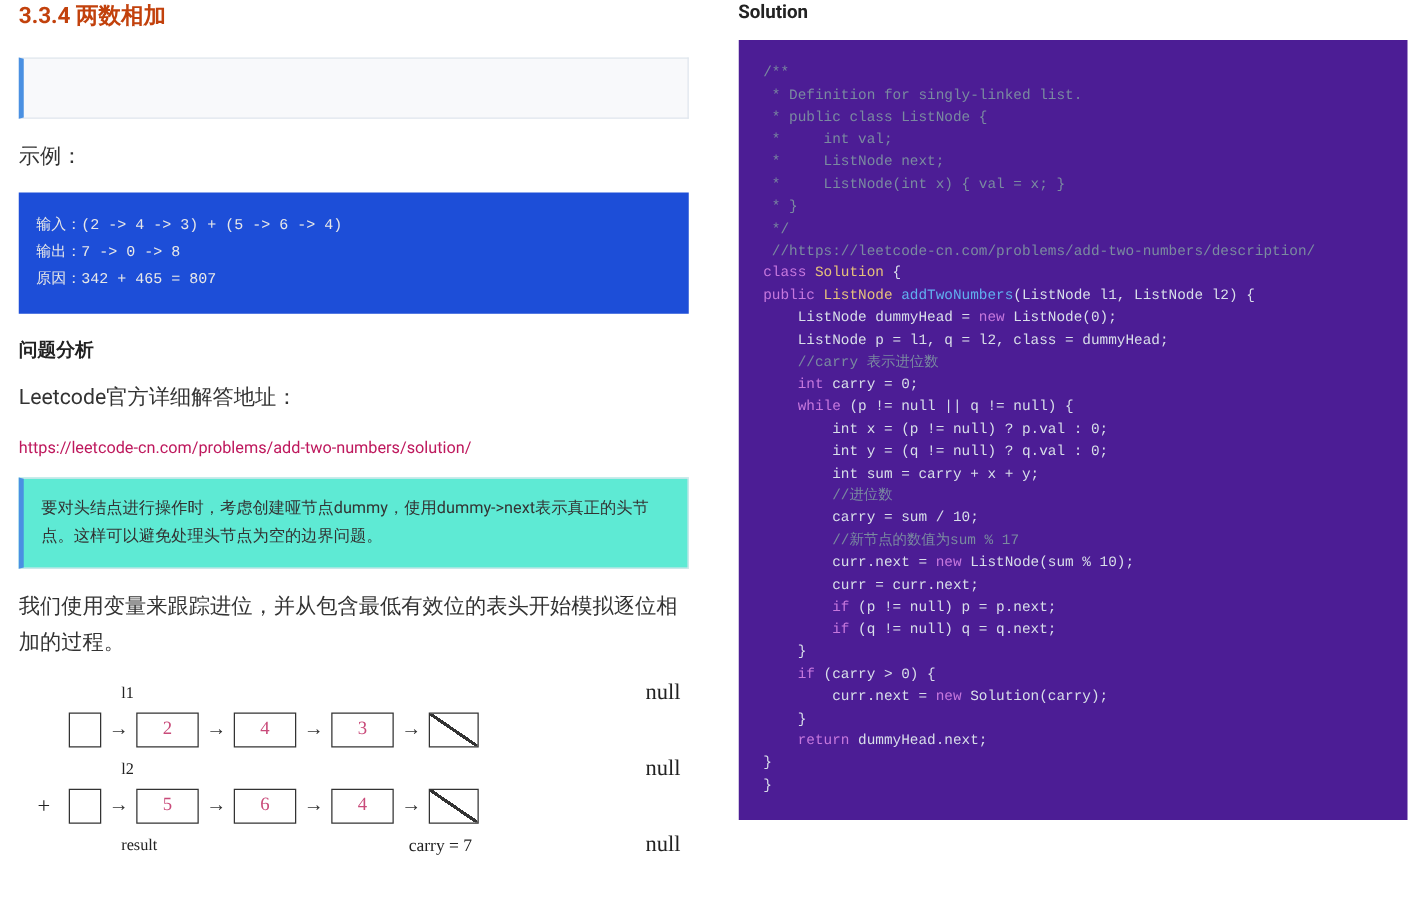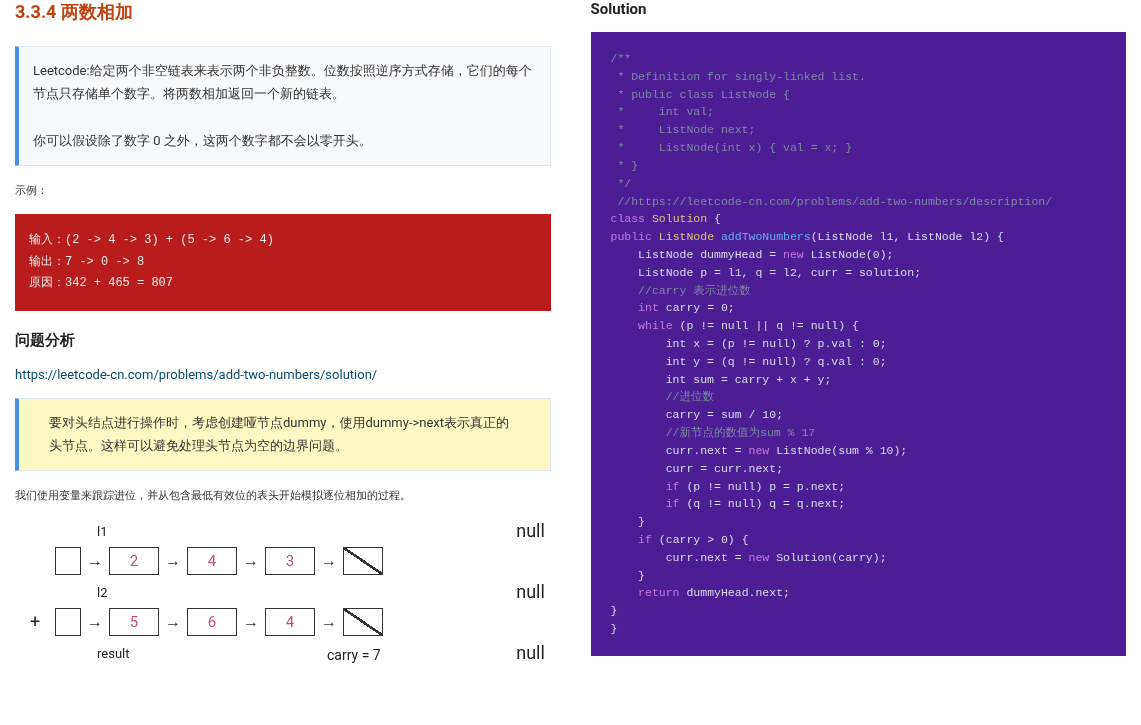--- a/index.html
+++ b/index.html
@@ -36,56 +36,57 @@
       border: 1px solid #e0e6ed;
       border-left: 4px solid #4a90e2;
       background: #f8f9fb;
       padding: 12px 14px;
       font-size: 13px;
       line-height: 1.8;
       color: #333;
       margin-bottom: 16px;
     }
     .plain-text {
-      font-size: 11px;
+      font-size: 17px;
       color: #333;
       line-height: 1.7;
       margin-bottom: 14px;
     }
     .example-block {
-      background: #b91c1c;
+      background: #1d4ed8;
       color: #e8e8e8;
       font-family: "Courier New", Consolas, monospace;
       font-size: 12px;
       padding: 16px 14px;
       line-height: 1.8;
       margin-bottom: 20px;
       white-space: pre;
     }
     .link {
-      color: #0c4a6e;
+      color: #be185d;
       font-size: 13px;
       text-decoration: none;
       display: inline-block;
       margin-bottom: 16px;
     }
     .tip-box {
       border: 1px solid #e0e6ed;
       border-left: 4px solid #4a90e2;
-      background: #fef9c3;
-      padding: 12px 30px;
+      background: #5eead4;
+      padding: 12px 14px;
       font-size: 13px;
       line-height: 1.8;
       color: #333;
       margin-bottom: 16px;
     }
     
     .diagram {
       font-size: 13px;
       color: #222;
+      font-family: Liberation Serif, serif;
     }
     .d-row { display: flex; align-items: center; height: 40px; }
     .d-prefix { width: 40px; text-align: center; font-size: 18px; }
     .d-label { font-size: 13px; margin-left: 42px; margin-bottom: 2px; }
     .d-labels { display:flex; align-items:flex-end; }
     .d-labels span { display:inline-block; }
     .node {
       border: 1.5px solid #333;
       width: 50px;
       height: 28px;
@@ -141,33 +142,32 @@
     .c-method { color: #61afef; }
   </style>
 </head>
 <body>
 
 <div class="left-col">
   <h1 class="section-title">3.3.4 两数相加</h1>
 
 
   <div class="desc-box">
-    <p>Leetcode:给定两个非空链表来表示两个非负整数。位数按照逆序方式存储，它们的每个节点只存储单个数字。将两数相加返回一个新的链表。</p>
     <br>
-    <p>你可以假设除了数字 0 之外，这两个数字都不会以零开头。</p>
   </div>
 
   <p class="plain-text">示例：</p>
 
   <div class="example-block">输入：(2 -&gt; 4 -&gt; 3) + (5 -&gt; 6 -&gt; 4)
 输出：7 -&gt; 0 -&gt; 8
 原因：342 + 465 = 807</div>
 
   <h2 class="sub-heading">问题分析</h2>
 
+  <p class="plain-text">Leetcode官方详细解答地址：</p>
 
   <a class="link">https://leetcode-cn.com/problems/add-two-numbers/solution/</a>
 
   <div class="tip-box">
     <p>要对头结点进行操作时，考虑创建哑节点dummy，使用dummy-&gt;next表示真正的头节点。这样可以避免处理头节点为空的边界问题。</p>
   </div>
 
   <p class="plain-text">我们使用变量来跟踪进位，并从包含最低有效位的表头开始模拟逐位相加的过程。</p>
 
   <div class="diagram">
@@ -229,21 +229,21 @@
 <span class="c-comment"> * public class ListNode {</span>
 <span class="c-comment"> *     int val;</span>
 <span class="c-comment"> *     ListNode next;</span>
 <span class="c-comment"> *     ListNode(int x) { val = x; }</span>
 <span class="c-comment"> * }</span>
 <span class="c-comment"> */</span>
 <span class="c-comment"> //https://leetcode-cn.com/problems/add-two-numbers/description/</span>
 <span class="c-key">class</span> <span class="c-type">Solution</span> {
 <span class="c-key">public</span> <span class="c-type">ListNode</span> <span class="c-method">addTwoNumbers</span><span>(ListNode l1, ListNode l2) {</span>
 <span>    ListNode dummyHead = </span><span class="c-key">new</span><span> ListNode(0);</span>
-<span>    ListNode p = l1, q = l2, curr = solution;</span>
+<span>    ListNode p = l1, q = l2, class = dummyHead;</span>
 <span class="c-comment">    //carry 表示进位数</span>
     <span class="c-key">int</span><span> carry = 0;</span>
     <span class="c-key">while</span><span> (p != null || q != null) {</span>
 <span>        int x = (p != null) ? p.val : 0;</span>
 <span>        int y = (q != null) ? q.val : 0;</span>
 <span>        int sum = carry + x + y;</span>
 <span class="c-comment">        //进位数</span>
 <span>        carry = sum / 10;</span>
 <span class="c-comment">        //新节点的数值为sum % 17</span>
 <span>        curr.next = </span><span class="c-key">new</span><span> ListNode(sum % 10);</span>

